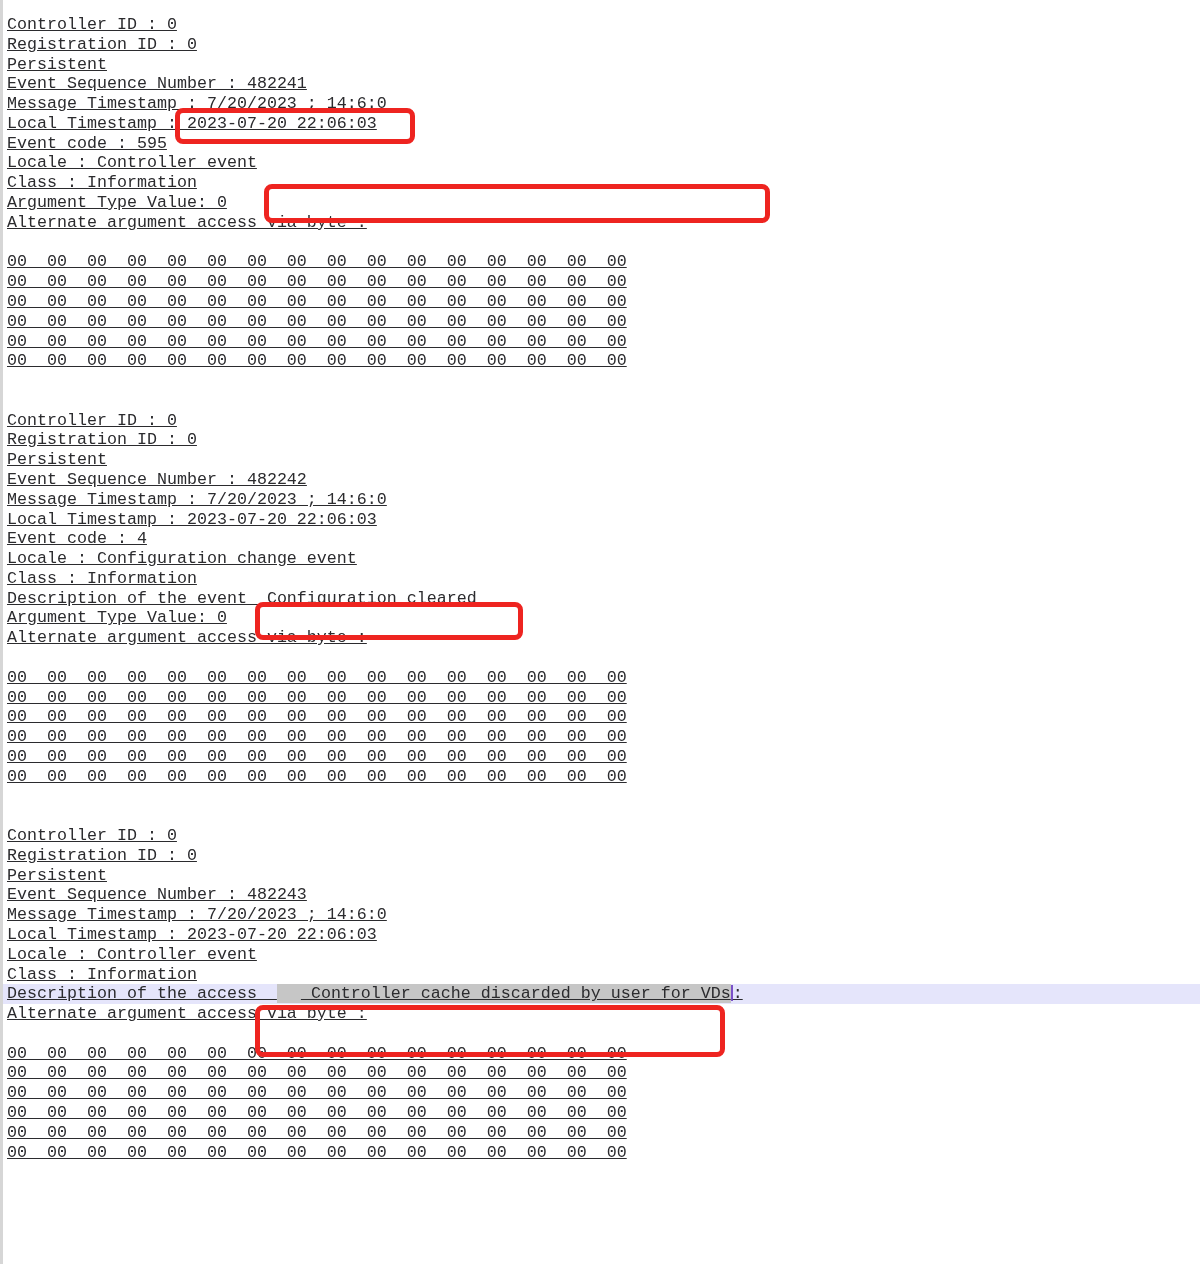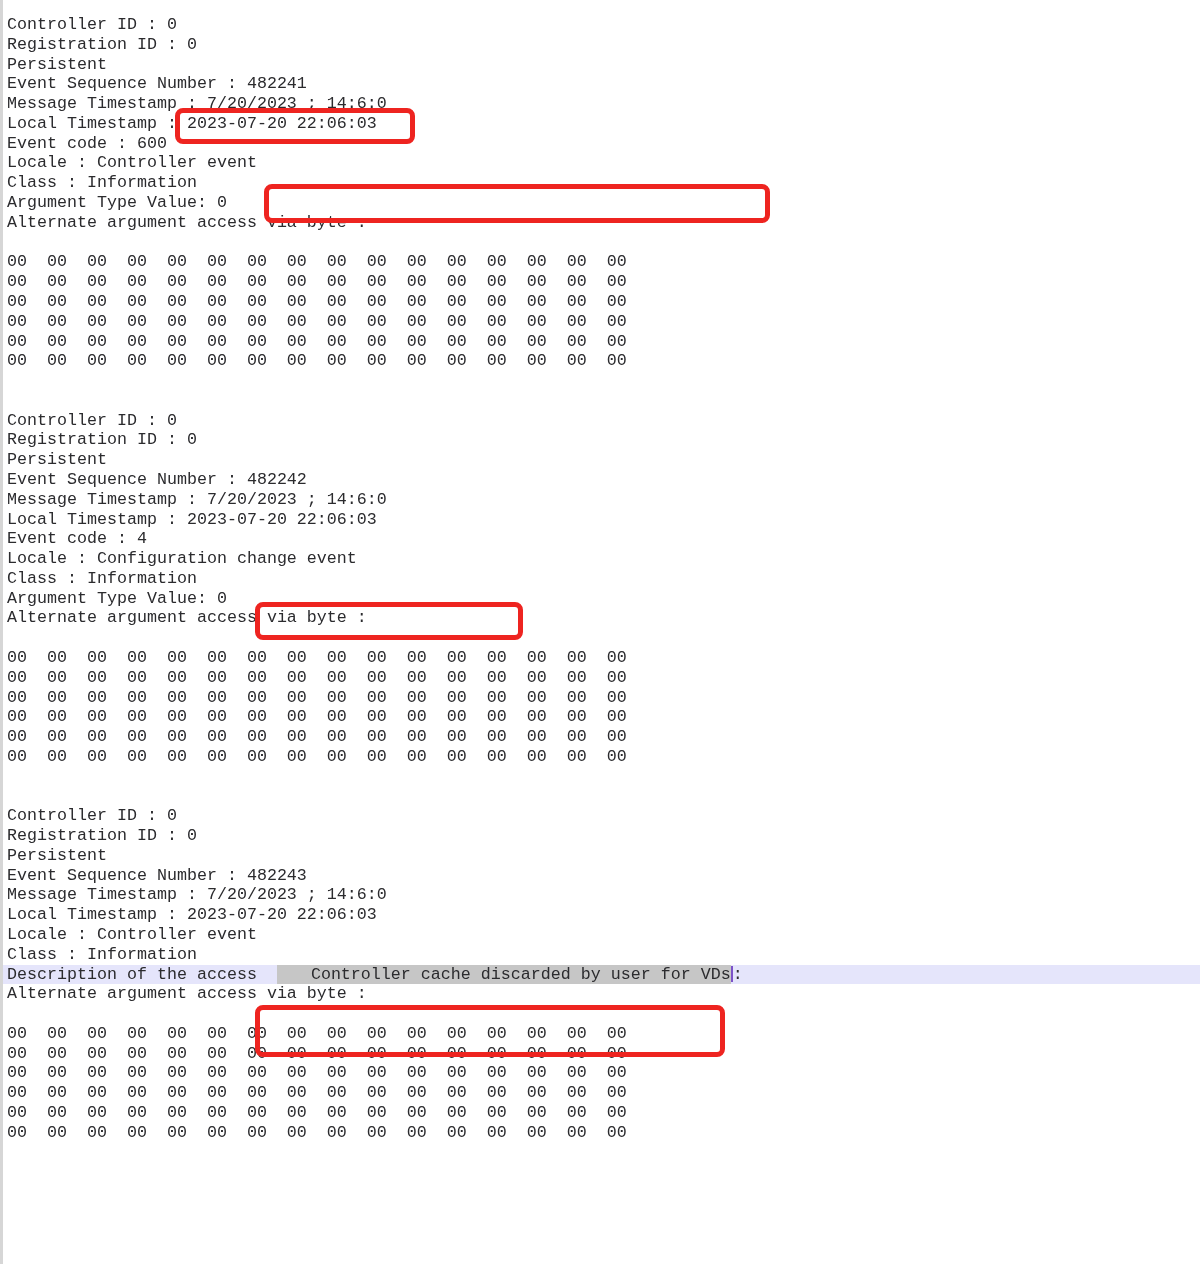--- a/index.html
+++ b/index.html
@@ -7,20 +7,21 @@
     position:relative;
     width:1200px; height:1264px;
     background:var(--bg,#fff);
     overflow:hidden;
     font-family:"Liberation Mono", monospace;
     font-size:16.667px;
     line-height:19.79px;
     color:var(--text,#2b2b2e);
     padding-top:15px;
     box-sizing:border-box;
+    text-decoration:underline;
   }
   .left-edge {
     position:absolute; left:0; top:0;
     width:3px; height:1264px;
     background:var(--edge,#d6d6d6);
     z-index:3;
   }
   .line {
     white-space:pre;
     height:19.79px;
@@ -51,21 +52,21 @@
 
 <div class="page" style="--bg: #ffffff; --text: #2b2b2e; --edge: #d6d6d6; --boxcolor: #ee2420; --rowhl: #e5e5fb; --sel: #c6c6c6; --caret: #7b52c9;">
   <div class="left-edge"></div>
   <div id="log">
       <div class="line">Controller ID : 0</div>
       <div class="line">Registration ID : 0</div>
       <div class="line">Persistent</div>
       <div class="line">Event Sequence Number : 482241</div>
       <div class="line">Message Timestamp : 7/20/2023 ; 14:6:0</div>
       <div class="line">Local Timestamp : 2023-07-20 22:06:03</div>
-      <div class="line">Event code : 600</div>
+      <div class="line">Event code : 595</div>
       <div class="line">Locale : Controller event</div>
       <div class="line">Class : Information</div>
       <div class="line">Argument Type Value: 0</div>
       <div class="line">Alternate argument access via byte :</div>
       <div class="line"></div>
       <div class="line">00  00  00  00  00  00  00  00  00  00  00  00  00  00  00  00</div>
       <div class="line">00  00  00  00  00  00  00  00  00  00  00  00  00  00  00  00</div>
       <div class="line">00  00  00  00  00  00  00  00  00  00  00  00  00  00  00  00</div>
       <div class="line">00  00  00  00  00  00  00  00  00  00  00  00  00  00  00  00</div>
       <div class="line">00  00  00  00  00  00  00  00  00  00  00  00  00  00  00  00</div>
@@ -74,20 +75,21 @@
       <div class="line"></div>
       <div class="line">Controller ID : 0</div>
       <div class="line">Registration ID : 0</div>
       <div class="line">Persistent</div>
       <div class="line">Event Sequence Number : 482242</div>
       <div class="line">Message Timestamp : 7/20/2023 ; 14:6:0</div>
       <div class="line">Local Timestamp : 2023-07-20 22:06:03</div>
       <div class="line">Event code : 4</div>
       <div class="line">Locale : Configuration change event</div>
       <div class="line">Class : Information</div>
+      <div class="line">Description of the event  Configuration cleared</div>
       <div class="line">Argument Type Value: 0</div>
       <div class="line">Alternate argument access via byte :</div>
       <div class="line"></div>
       <div class="line">00  00  00  00  00  00  00  00  00  00  00  00  00  00  00  00</div>
       <div class="line">00  00  00  00  00  00  00  00  00  00  00  00  00  00  00  00</div>
       <div class="line">00  00  00  00  00  00  00  00  00  00  00  00  00  00  00  00</div>
       <div class="line">00  00  00  00  00  00  00  00  00  00  00  00  00  00  00  00</div>
       <div class="line">00  00  00  00  00  00  00  00  00  00  00  00  00  00  00  00</div>
       <div class="line">00  00  00  00  00  00  00  00  00  00  00  00  00  00  00  00</div>
       <div class="line"></div>

